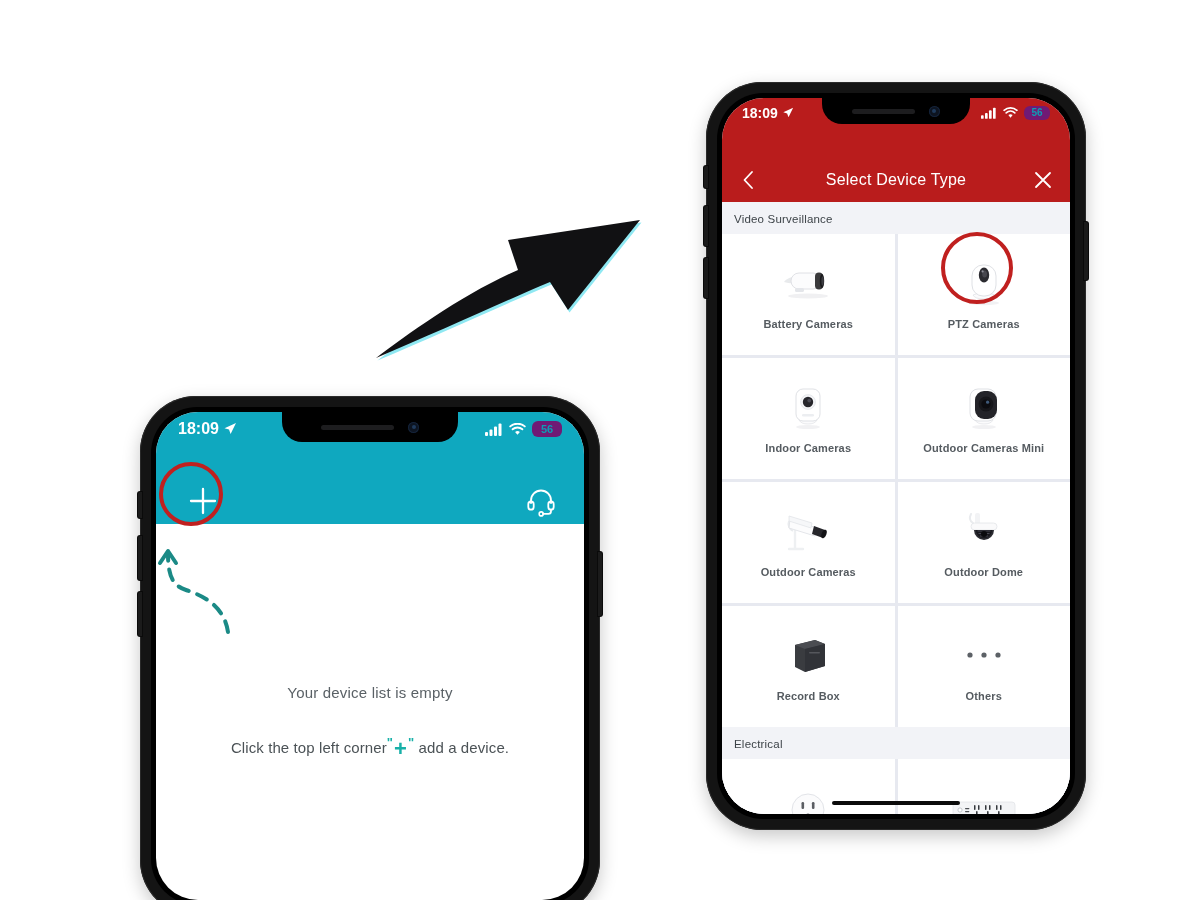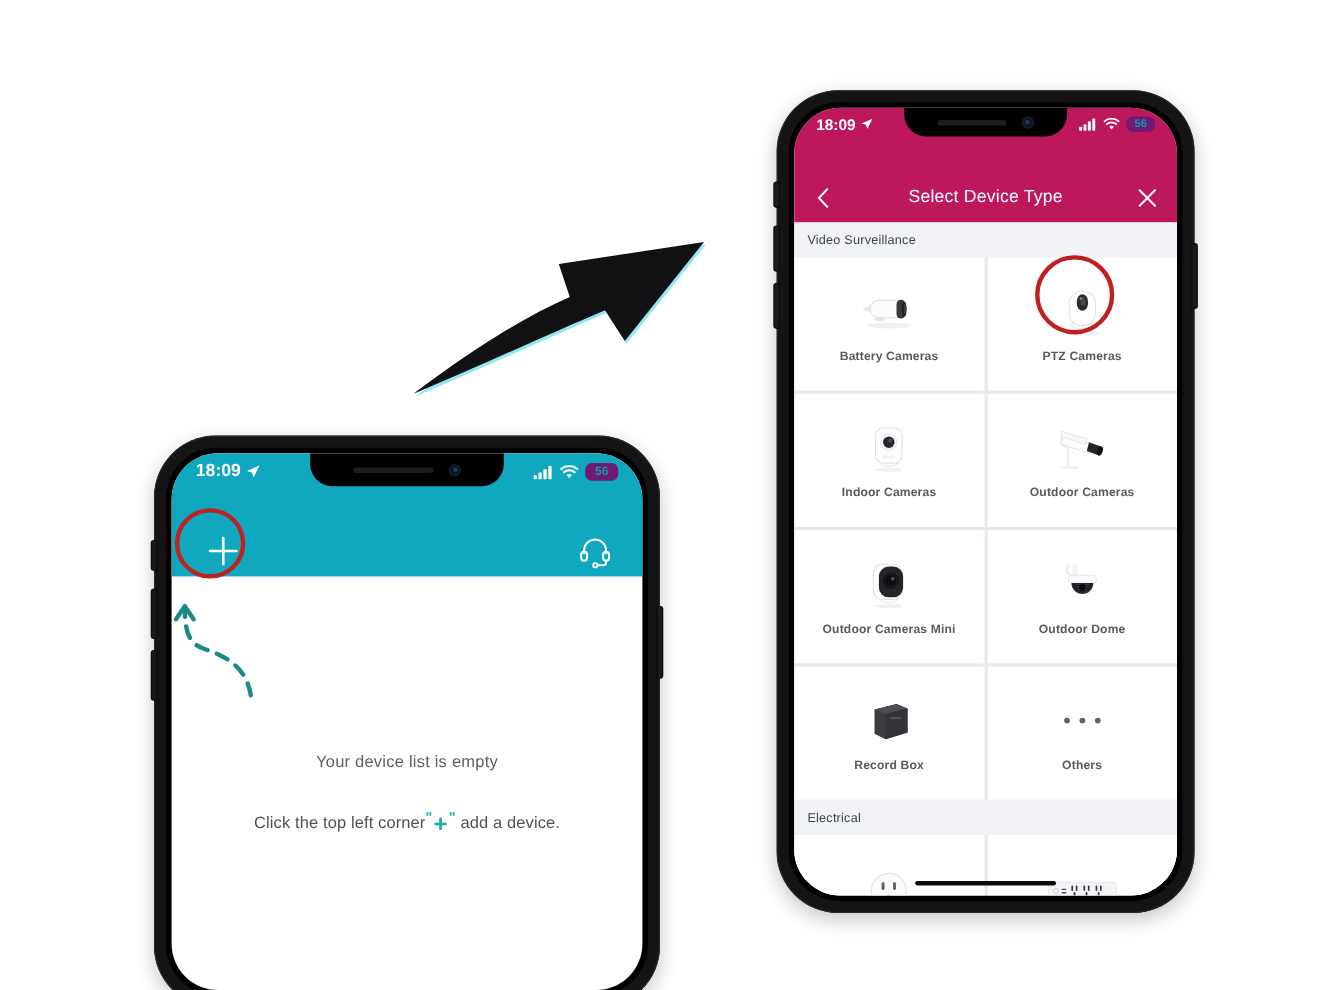--- a/index.html
+++ b/index.html
@@ -178,21 +178,21 @@
   }
   #phone-right .notch { width: 148px; height: 26px; }
   #phone-right .statusbar { height: 30px; padding: 0 20px; font-size: 14px; }
   #phone-right .batt-pill { width: 26px; height: 14px; font-size: 10px; }
   #phone-right .screen { background: #f2f3f7; }
 
   .nav-bar {
     position: absolute;
     top: 0; left: 0; right: 0;
     height: 104px;
-    background: #be185d;
+    background: #b91c1c;
     z-index: 20;
   }
   .nav-row {
     position: absolute;
     bottom: 0; left: 0; right: 0;
     height: 44px;
     display: flex;
     align-items: center;
     justify-content: space-between;
     padding: 0 16px;
@@ -421,45 +421,45 @@
                   <circle cx="22" cy="19" r="5.2" fill="#26262b"></circle>
                   <circle cx="23.3" cy="17.6" r="1.9" fill="#4a4a54"></circle>
                   <rect x="16" y="31" width="12" height="2.6" rx="1.3" fill="#eceef1"></rect>
                 </svg>
               </div>
               <div class="cap">Indoor Cameras</div>
             </div>
 
             <div class="cell">
               <div class="thumb">
-                <svg width="62" height="48" viewBox="0 0 62 48">
-                  <path d="M18 24 L18 42 M12 42 L26 42" stroke="#eef0f2" stroke-width="2.4" stroke-linecap="round"></path>
-                  <path d="M12 14 q-2 6 4 10" stroke="#e9ebee" stroke-width="2" fill="none"></path>
-                  <path d="M13 12 L40 21 L38 29 L12 21 Z" fill="#fcfcfd" stroke="#e0e2e6" stroke-width="0.9"></path>
-                  <path d="M12 9 L35 16 L34 21 L12 14 Z" fill="#f6f7f9" stroke="#e2e4e8" stroke-width="0.8"></path>
-                  <path d="M37 19 L48 23 L46 31 L35 27 Z" fill="#26262b"></path>
-                  <ellipse cx="47" cy="27" rx="2.4" ry="4.4" transform="rotate(20 47 27)" fill="#131316"></ellipse>
-                </svg>
-              </div>
-              <div class="cap">Outdoor Cameras</div>
-            </div>
-
-            <div class="cell">
-              <div class="thumb">
                 <svg width="46" height="48" viewBox="0 0 46 48">
                   <ellipse cx="23" cy="44" rx="12" ry="2" fill="#f1f1f3"></ellipse>
                   <path d="M14 37 q9 -4 18 0 q-2 4 -9 4 q-7 0 -9 -4z" fill="#fbfbfc" stroke="#e3e5e9" stroke-width="0.8"></path>
                   <rect x="9" y="6" width="26" height="32" rx="8" fill="#ffffff" stroke="#dfe1e5" stroke-width="1"></rect>
                   <rect x="14" y="8" width="22" height="28" rx="9" fill="#242429"></rect>
                   <circle cx="25" cy="21" r="7.4" fill="#17171b"></circle>
                   <circle cx="25" cy="21" r="4.6" fill="#0c0c10"></circle>
                   <circle cx="26.6" cy="19.2" r="1.6" fill="#3f5a7a"></circle>
                 </svg>
               </div>
               <div class="cap">Outdoor Cameras Mini</div>
+            </div>
+
+            <div class="cell">
+              <div class="thumb">
+                <svg width="62" height="48" viewBox="0 0 62 48">
+                  <path d="M18 24 L18 42 M12 42 L26 42" stroke="#eef0f2" stroke-width="2.4" stroke-linecap="round"></path>
+                  <path d="M12 14 q-2 6 4 10" stroke="#e9ebee" stroke-width="2" fill="none"></path>
+                  <path d="M13 12 L40 21 L38 29 L12 21 Z" fill="#fcfcfd" stroke="#e0e2e6" stroke-width="0.9"></path>
+                  <path d="M12 9 L35 16 L34 21 L12 14 Z" fill="#f6f7f9" stroke="#e2e4e8" stroke-width="0.8"></path>
+                  <path d="M37 19 L48 23 L46 31 L35 27 Z" fill="#26262b"></path>
+                  <ellipse cx="47" cy="27" rx="2.4" ry="4.4" transform="rotate(20 47 27)" fill="#131316"></ellipse>
+                </svg>
+              </div>
+              <div class="cap">Outdoor Cameras</div>
             </div>
 
             <div class="cell">
               <div class="thumb">
                 <svg width="54" height="48" viewBox="0 0 54 48">
                   <path d="M14 7 q-3 6 2 9" stroke="#e9ebee" stroke-width="2" fill="none" stroke-linecap="round"></path>
                   <rect x="18" y="6" width="5" height="16" rx="2" fill="#f2f3f5"></rect>
                   <rect x="14" y="16" width="26" height="7" rx="3.5" fill="#fafafb" stroke="#e2e4e8" stroke-width="0.8"></rect>
                   <path d="M17 23 h20 a10 10 0 0 1 -20 0z" fill="#2a2a30"></path>
                   <path d="M19 23 h16 a8 8 0 0 1 -16 0z" fill="#17171c"></path>

